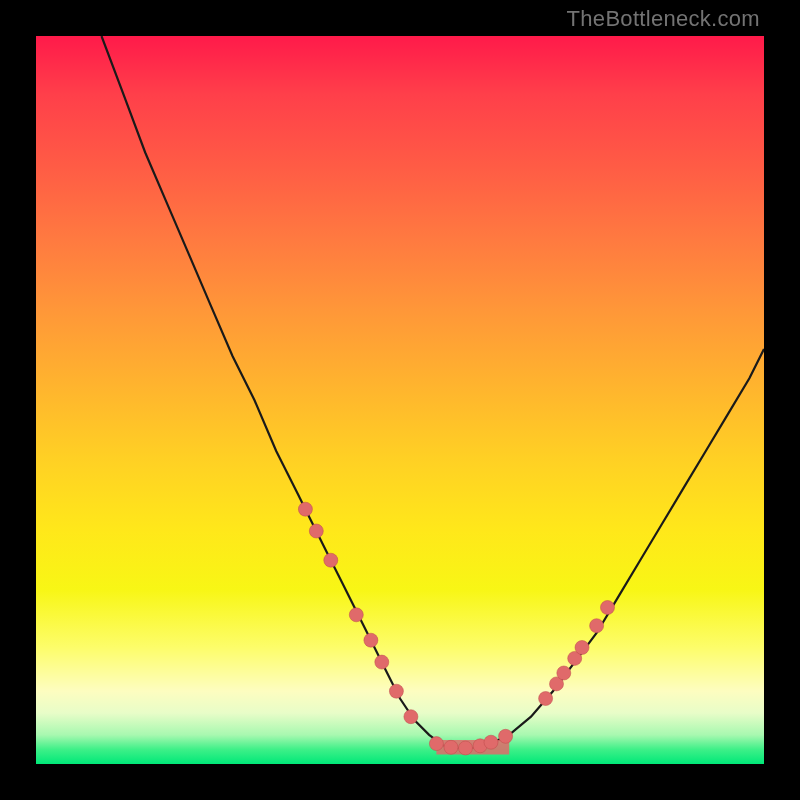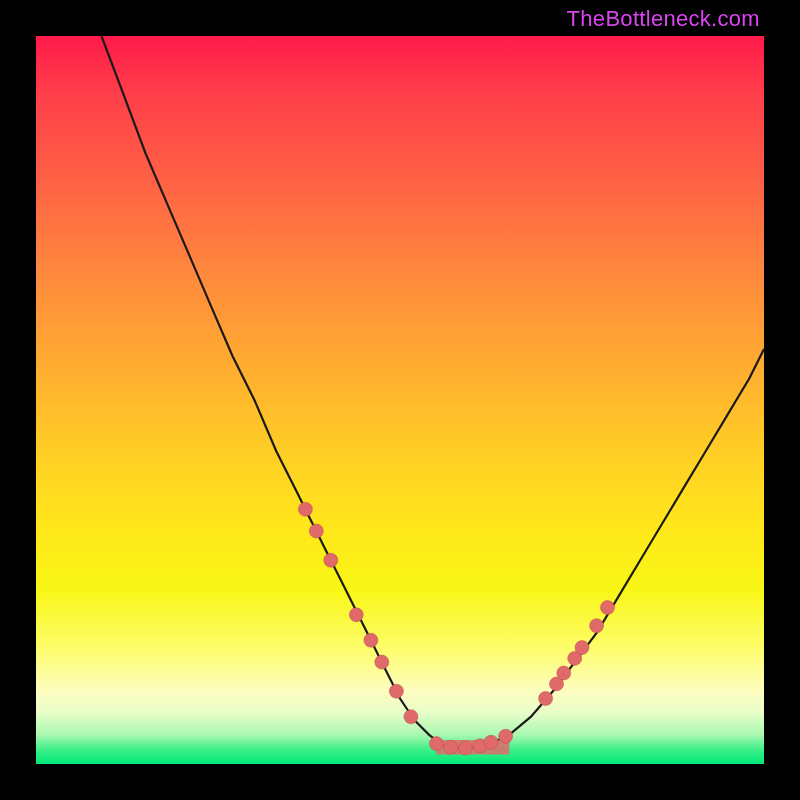--- a/index.html
+++ b/index.html
@@ -47,21 +47,21 @@
       #e8fdc8 93%,
       #a8f8b0 96%,
       #3ef088 98%,
       #00e878 100%
     );
   }
   .watermark {
     position: absolute;
     top: 6px;
     right: 40px;
-    color: #d946ef;
+    color: #737373;
     font-size: 22px;
     font-weight: 500;
     letter-spacing: 0.3px;
   }
   svg.curve {
     position: absolute;
     inset: 0;
     width: 100%;
     height: 100%;
     overflow: visible;

